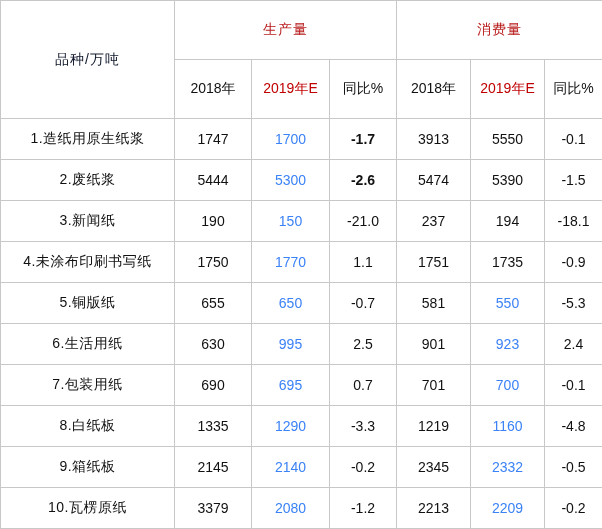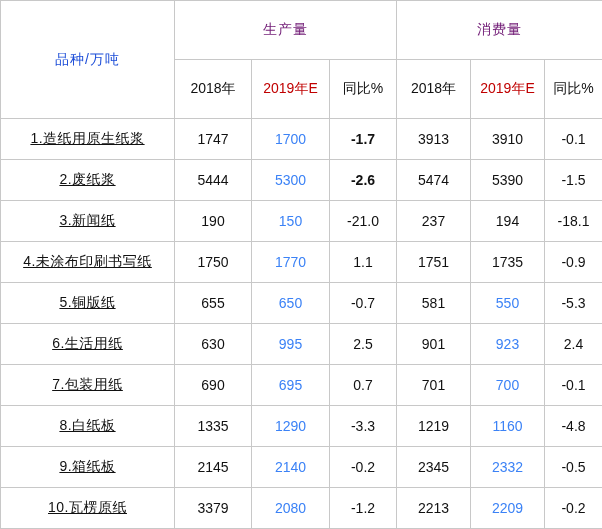--- a/index.html
+++ b/index.html
@@ -36,43 +36,42 @@
   col.c1 { width: 77px; }
   col.c2 { width: 78px; }
   col.c3 { width: 67px; }
   col.c4 { width: 74px; }
   col.c5 { width: 74px; }
   col.c6 { width: 58px; }
 
   .hdr-group {
     height: 58px;
     font-size: 15px;
-    color: #701a75;
+    color: #b91c1c;
     letter-spacing: 1px;
   }
   .hdr-cat {
     height: 116px;
     font-size: 14px;
-    color: #1d4ed8;
+    color: #0f172a;
     letter-spacing: 1px;
     margin-top: 40px;
   }
   .hdr-sub {
     height: 58px;
     font-size: 14px;
   }
   .hdr-sub.e-col { color: #c00000; text-align: center; }
 
   td.rowlabel {
     text-align: left;
     padding-left: 6px;
     font-size: 14px;
     height: 40px;
     letter-spacing: 0.5px;
-    text-decoration: underline;
   }
   td.num {
     height: 40px;
     font-size: 14px;
   }
   td.num.est { color: #3b82f6; }
   td.num.italic { font-weight: bold; }
 </style>
 </head>
 <body>
@@ -101,21 +100,21 @@
       <td class="hdr-sub e-col">2019年E</td>
       <td class="hdr-sub">同比%</td>
     </tr>
 
     <tr>
       <td class="rowlabel">1.造纸用原生纸浆</td>
       <td class="num">1747</td>
       <td class="num est">1700</td>
       <td class="num italic">-1.7</td>
       <td class="num">3913</td>
-      <td class="num">3910</td>
+      <td class="num">5550</td>
       <td class="num">-0.1</td>
     </tr>
 
     <tr>
       <td class="rowlabel">2.废纸浆</td>
       <td class="num">5444</td>
       <td class="num est">5300</td>
       <td class="num italic">-2.6</td>
       <td class="num">5474</td>
       <td class="num">5390</td>

